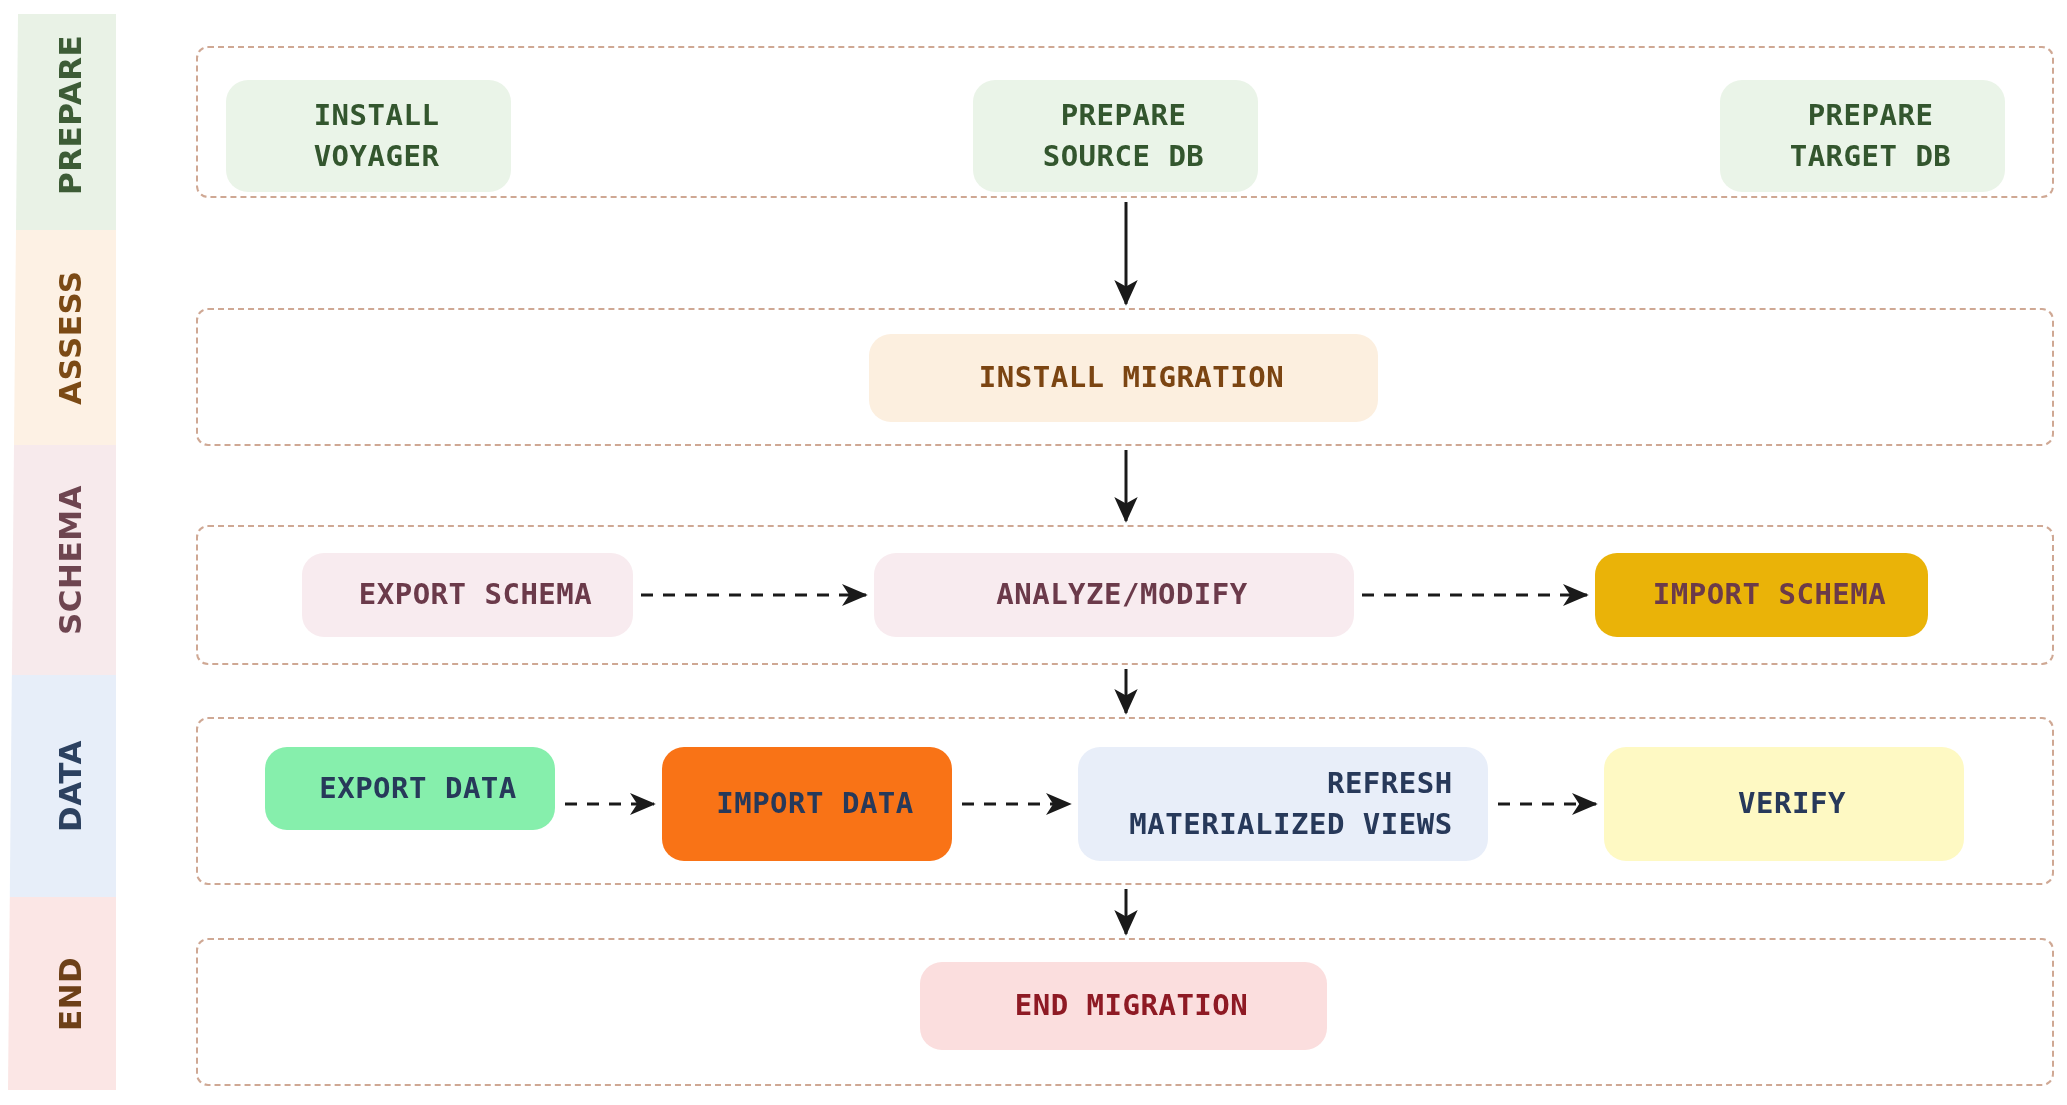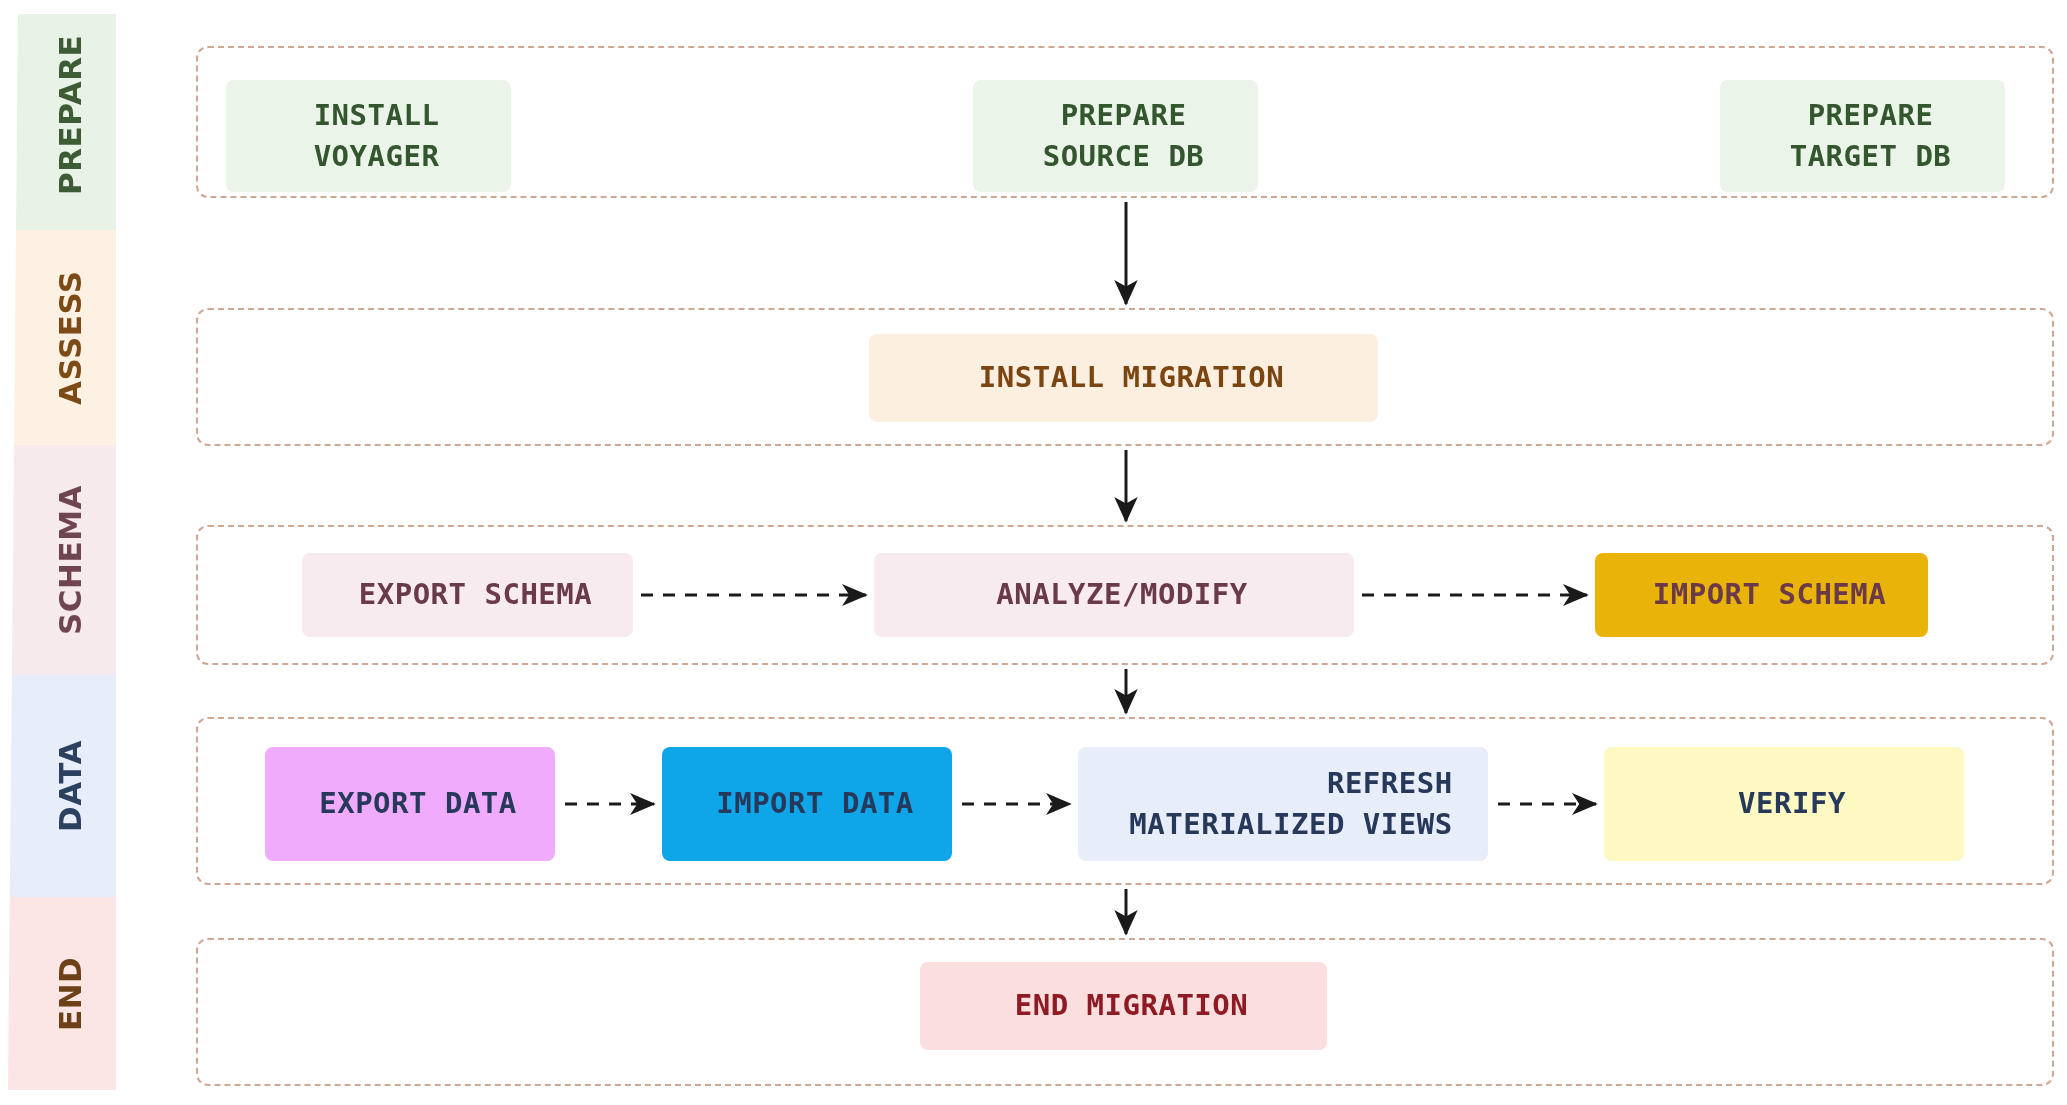--- a/index.html
+++ b/index.html
@@ -59,21 +59,21 @@
   .row-container {
     position: absolute;
     border: 2px dashed #cfa894;
     border-radius: 12px;
     box-sizing: border-box;
   }
 
   
   .task-box {
     position: absolute;
-    border-radius: 8px;
+    border-radius: 22px;
     box-sizing: border-box;
     display: flex;
     align-items: center;
     justify-content: center;
     text-align: center;
     font-family: "DejaVu Sans Mono", "Liberation Mono", monospace;
     font-weight: bold;
     font-size: 29px;
     line-height: 1.42;
     letter-spacing: 0.5px;
@@ -139,22 +139,22 @@
       <div class="task-box" style="left: 226px; top: 80px; width: 285px; height: 112px; background: rgb(234, 244, 232); color: rgb(51, 86, 46);">INSTALL
 VOYAGER</div>
       <div class="task-box" style="left: 973px; top: 80px; width: 285px; height: 112px; background: rgb(234, 244, 232); color: rgb(51, 86, 46);">PREPARE
 SOURCE DB</div>
       <div class="task-box" style="left: 1720px; top: 80px; width: 285px; height: 112px; background: rgb(234, 244, 232); color: rgb(51, 86, 46);">PREPARE
 TARGET DB</div>
       <div class="task-box" style="left: 869px; top: 334px; width: 509px; height: 88px; background: rgb(252, 239, 223); color: rgb(123, 69, 18);">INSTALL MIGRATION</div>
       <div class="task-box" style="left: 302px; top: 553px; width: 331px; height: 84px; background: rgb(248, 235, 239); color: rgb(107, 58, 74);">EXPORT SCHEMA</div>
       <div class="task-box" style="left: 874px; top: 553px; width: 480px; height: 84px; background: rgb(248, 235, 239); color: rgb(107, 58, 74);">ANALYZE/MODIFY</div>
       <div class="task-box" style="left: 1595px; top: 553px; width: 333px; height: 84px; background: #eab308; color: rgb(107, 58, 74);">IMPORT SCHEMA</div>
-      <div class="task-box" style="left: 265px; top: 747px; width: 290px; height: 114px; background: #f0abfc; color: rgb(39, 57, 90);">EXPORT DATA</div>
-      <div class="task-box" style="left: 662px; top: 747px; width: 290px; height: 114px; background: #0ea5e9; color: rgb(39, 57, 90);">IMPORT DATA</div>
+      <div class="task-box" style="left: 265px; top: 747px; width: 290px; height: 83px; background: #86efac; color: rgb(39, 57, 90);">EXPORT DATA</div>
+      <div class="task-box" style="left: 662px; top: 747px; width: 290px; height: 114px; background: #f97316; color: rgb(39, 57, 90);">IMPORT DATA</div>
       <div class="task-box" style="left: 1078px; top: 747px; width: 410px; height: 114px; background: rgb(232, 238, 249); color: rgb(39, 57, 90); text-align: right;">REFRESH
 MATERIALIZED VIEWS</div>
       <div class="task-box" style="left: 1604px; top: 747px; width: 360px; height: 114px; background: #fef9c3; color: rgb(39, 57, 90);">VERIFY</div>
       <div class="task-box" style="left: 920px; top: 962px; width: 407px; height: 88px; background: rgb(251, 222, 222); color: rgb(142, 26, 36);">END MIGRATION</div>
     </div>
 
   <svg class="arrow-svg" id="arrows-layer" width="2067" height="1105" style="left:0;top:0;">
     <defs>
       <marker id="arrowhead-solid" markerWidth="9" markerHeight="9" refX="8" refY="4.5" orient="auto" markerUnits="strokeWidth">
         <path d="M0,0.6 L8.6,4.5 L0,8.4 L2.2,4.5 Z" fill="#1a1a1a"></path>

